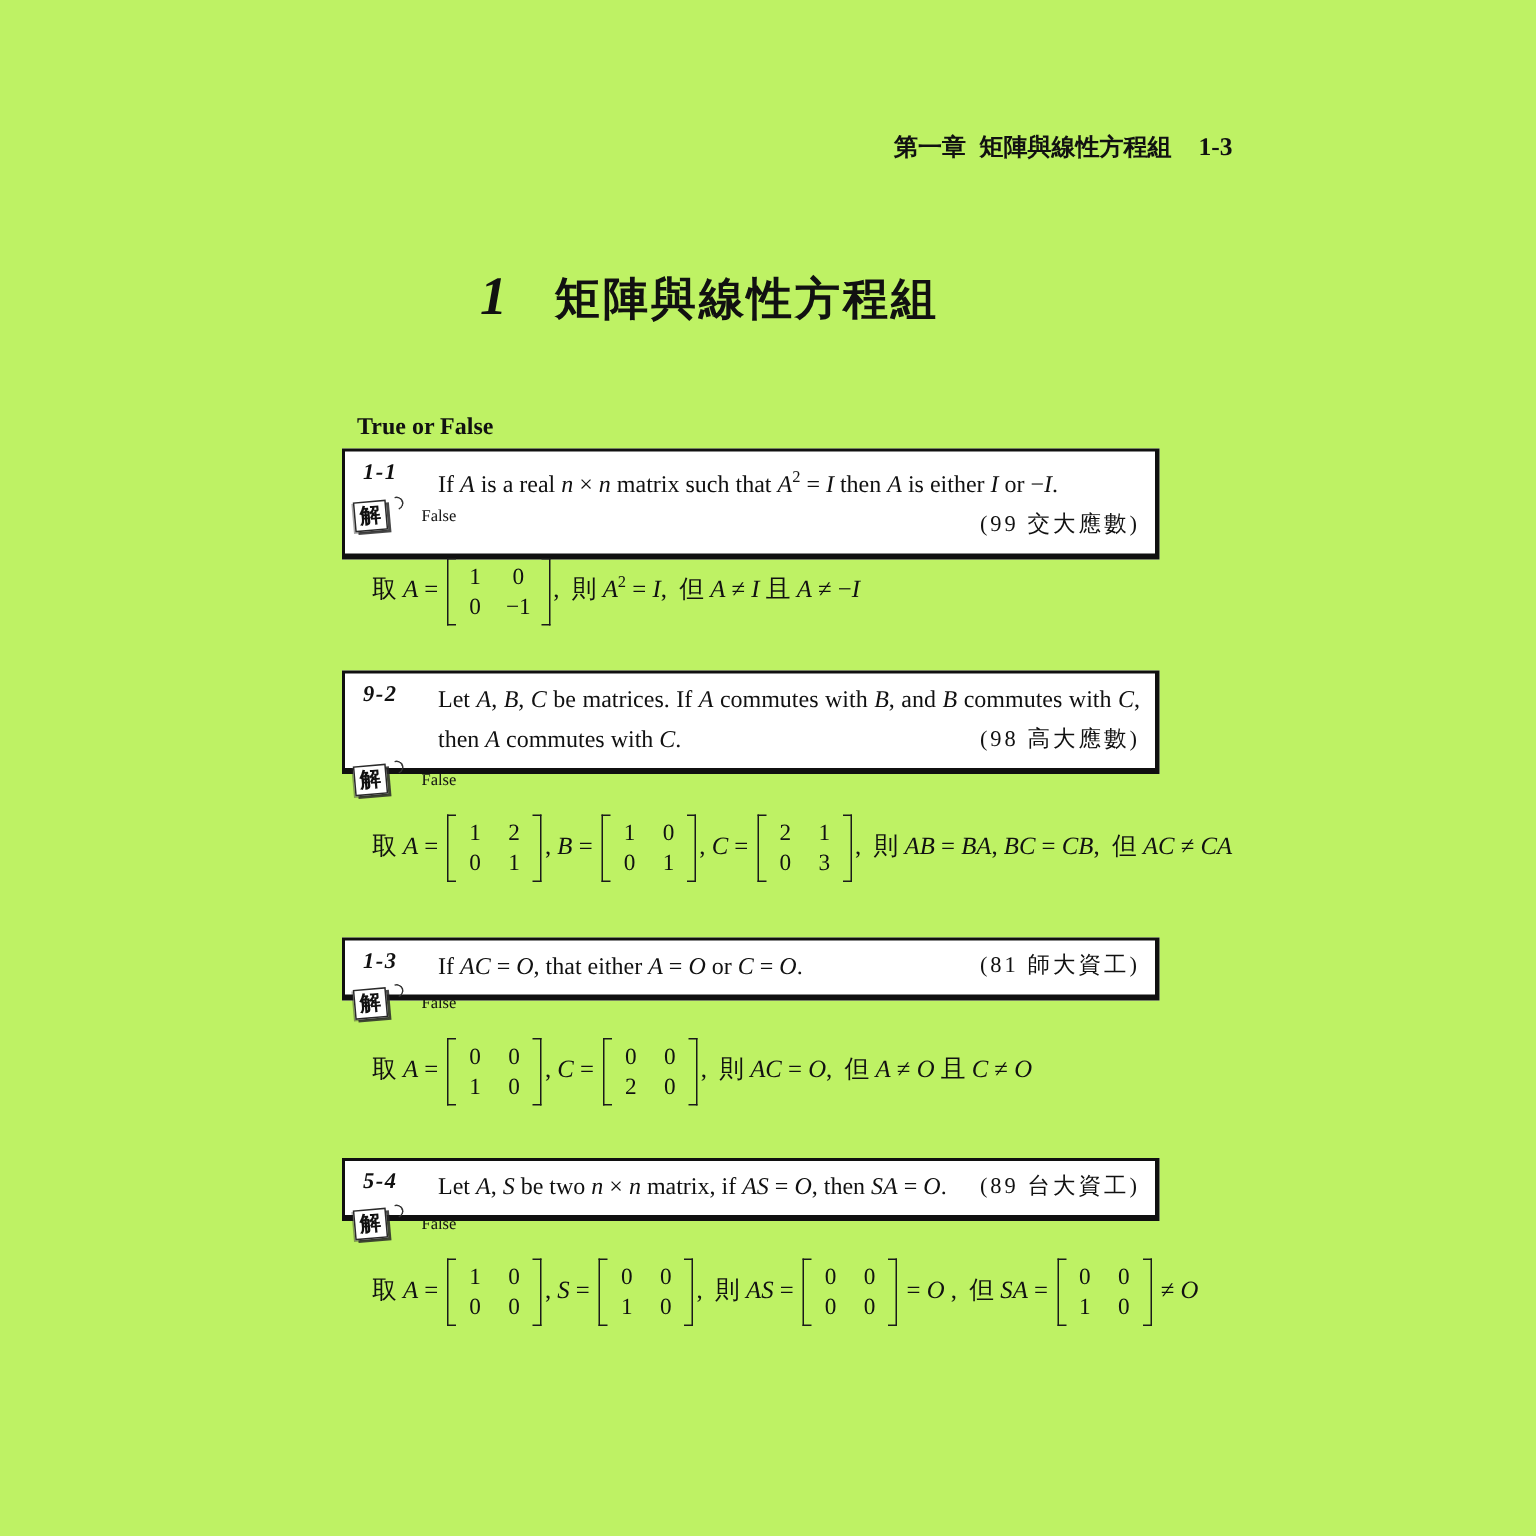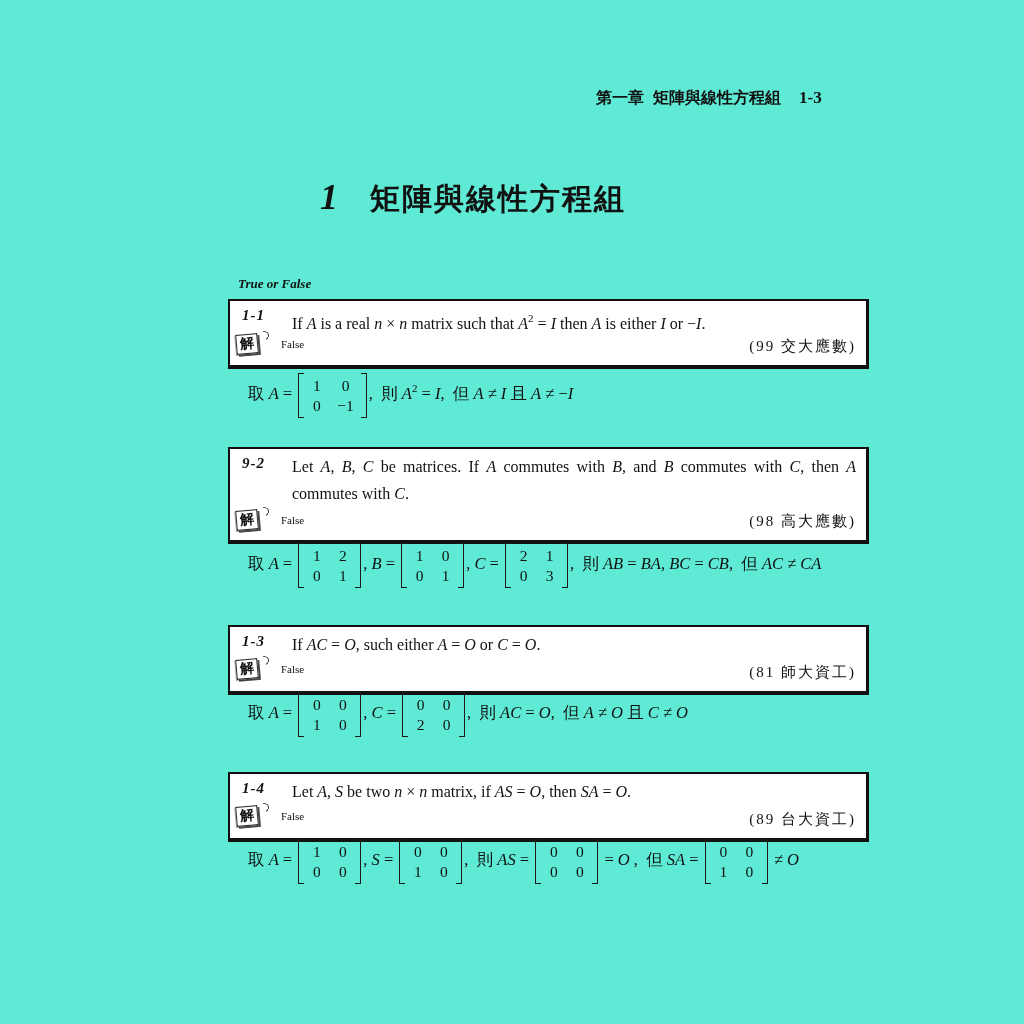--- a/index.html
+++ b/index.html
@@ -1,43 +1,43 @@
 <!DOCTYPE html>
 <html><head>
 <meta charset="utf-8">
 <style>
   html,body{margin:0;padding:0;background:#fff;}
-  .page{position:relative;width:1024px;height:1024px;background:#5eead4;overflow:hidden;
+  .page{position:relative;width:1024px;height:1024px;background:#bef264;overflow:hidden;
         font-family:"Liberation Serif",serif;color:#111;}
 
   
   .running-head{position:absolute;top:88px;left:596px;width:220px;white-space:nowrap;
                 font-size:16px;font-weight:600;font-family:"Liberation Sans",sans-serif;}
   .running-head .rh-title{margin-left:9px;}
   .running-head .pageno{margin-left:18px;font-family:"Liberation Serif",serif;
                         font-weight:bold;font-size:17px;}
 
   
   .chapter{position:absolute;top:176px;left:320px;display:flex;align-items:baseline;}
   .chnum{font-style:italic;font-weight:bold;font-size:36px;font-family:"Liberation Serif",serif;}
   .chtitle{margin-left:32px;font-size:30px;font-weight:bold;letter-spacing:2px;
            font-family:"Liberation Sans",sans-serif;}
 
   
-  .tf-heading{position:absolute;top:276px;left:238px;font-style:italic;font-weight:bold;
-              font-size:13px;}
+  .tf-heading{position:absolute;top:276px;left:238px;font-weight:bold;
+              font-size:16px;}
 
   
-  .qbox{position:absolute;left:228px;width:641px;box-sizing:border-box;background:#fff;
+  .qbox{position:absolute;left:228px;width:545px;box-sizing:border-box;background:#fff;
         border:2px solid #101010;border-bottom-width:4px;border-right-width:3px;
         padding:4px 10px 5px 12px;display:flex;font-size:16px;}
   .qid{flex:0 0 50px;font-style:italic;font-weight:bold;font-size:15px;
        letter-spacing:1px;padding-top:2px;}
   .qbody{flex:1;text-align:justify;line-height:27px;}
-  .qsrc{float:right;font-size:15px;letter-spacing:2px;margin-top:28px;}
+  .qsrc{float:right;font-size:15px;letter-spacing:2px;}
 
   
   .ans-row{position:absolute;left:236px;display:flex;align-items:center;}
   .stamp{display:inline-flex;align-items:flex-start;}
   .stamp-box{display:inline-block;border:1.5px solid #2a2a2a;background:#fff;
              font-size:14px;font-weight:bold;line-height:17px;padding:0 3px 1px;
              transform:rotate(-5deg);
              box-shadow:2px 2px 0 rgba(40,40,40,.85), -1px 1px 0 rgba(40,40,40,.4);
              font-family:"Liberation Sans",sans-serif;}
   .stamp-tail{width:7px;height:7px;border:1.4px solid #333;border-radius:50%;
@@ -97,33 +97,33 @@
     <span class="stamp">
         <span class="stamp-box">解</span>
         <span class="stamp-tail"></span>
       </span>
     <span class="ans-label">False</span>
   </div>
   <div class="math-row" style="top:538px"><span>取 </span><span class="vi">A</span><span> = </span><span class="matrix"><span class="mbody" style="grid-template-columns: repeat(2, auto);"><span class="mcell">1</span><span class="mcell">2</span><span class="mcell">0</span><span class="mcell">1</span></span></span><span>, </span><span class="vi">B</span><span> = </span><span class="matrix"><span class="mbody" style="grid-template-columns: repeat(2, auto);"><span class="mcell">1</span><span class="mcell">0</span><span class="mcell">0</span><span class="mcell">1</span></span></span><span>, </span><span class="vi">C</span><span> = </span><span class="matrix"><span class="mbody" style="grid-template-columns: repeat(2, auto);"><span class="mcell">2</span><span class="mcell">1</span><span class="mcell">0</span><span class="mcell">3</span></span></span><span>,  則 </span><span class="vi">AB</span><span> = </span><span class="vi">BA</span><span>, </span><span class="vi">BC</span><span> = </span><span class="vi">CB</span><span>,  但 </span><span class="vi">AC</span><span> ≠ </span><span class="vi">CA</span></div>
 
   <div class="qbox" style="top:625px">
     <span class="qid">1-3</span>
-    <span class="qbody"><span class="qtext"><span>If </span><span class="vi">AC</span><span> = </span><span class="vi">O</span><span>, such either </span><span class="vi">A</span><span> = </span><span class="vi">O</span><span> or </span><span class="vi">C</span><span> = </span><span class="vi">O</span><span>.</span></span><span class="qsrc">(81 師大資工)</span></span>
+    <span class="qbody"><span class="qtext"><span>If </span><span class="vi">AC</span><span> = </span><span class="vi">O</span><span>, that either </span><span class="vi">A</span><span> = </span><span class="vi">O</span><span> or </span><span class="vi">C</span><span> = </span><span class="vi">O</span><span>.</span></span><span class="qsrc">(81 師大資工)</span></span>
   </div>
   <div class="ans-row" style="top:659px">
     <span class="stamp">
         <span class="stamp-box">解</span>
         <span class="stamp-tail"></span>
       </span>
     <span class="ans-label">False</span>
   </div>
   <div class="math-row" style="top:687px"><span>取 </span><span class="vi">A</span><span> = </span><span class="matrix"><span class="mbody" style="grid-template-columns: repeat(2, auto);"><span class="mcell">0</span><span class="mcell">0</span><span class="mcell">1</span><span class="mcell">0</span></span></span><span>, </span><span class="vi">C</span><span> = </span><span class="matrix"><span class="mbody" style="grid-template-columns: repeat(2, auto);"><span class="mcell">0</span><span class="mcell">0</span><span class="mcell">2</span><span class="mcell">0</span></span></span><span>,  則 </span><span class="vi">AC</span><span> = </span><span class="vi">O</span><span>,  但 </span><span class="vi">A</span><span> ≠ </span><span class="vi">O</span><span> 且 </span><span class="vi">C</span><span> ≠ </span><span class="vi">O</span></div>
 
   <div class="qbox" style="top:772px">
-    <span class="qid">1-4</span>
+    <span class="qid">5-4</span>
     <span class="qbody"><span class="qtext"><span>Let </span><span class="vi">A</span><span>, </span><span class="vi">S</span><span> be two </span><span class="vi">n</span><span> × </span><span class="vi">n</span><span> matrix, if </span><span class="vi">AS</span><span> = </span><span class="vi">O</span><span>, then </span><span class="vi">SA</span><span> = </span><span class="vi">O</span><span>.</span></span><span class="qsrc">(89 台大資工)</span></span>
   </div>
   <div class="ans-row" style="top:806px">
     <span class="stamp">
         <span class="stamp-box">解</span>
         <span class="stamp-tail"></span>
       </span>
     <span class="ans-label">False</span>
   </div>
   <div class="math-row" style="top:834px"><span>取 </span><span class="vi">A</span><span> = </span><span class="matrix"><span class="mbody" style="grid-template-columns: repeat(2, auto);"><span class="mcell">1</span><span class="mcell">0</span><span class="mcell">0</span><span class="mcell">0</span></span></span><span>, </span><span class="vi">S</span><span> = </span><span class="matrix"><span class="mbody" style="grid-template-columns: repeat(2, auto);"><span class="mcell">0</span><span class="mcell">0</span><span class="mcell">1</span><span class="mcell">0</span></span></span><span>,  則 </span><span class="vi">AS</span><span> = </span><span class="matrix"><span class="mbody" style="grid-template-columns: repeat(2, auto);"><span class="mcell">0</span><span class="mcell">0</span><span class="mcell">0</span><span class="mcell">0</span></span></span><span> = </span><span class="vi">O</span><span> ,  但 </span><span class="vi">SA</span><span> = </span><span class="matrix"><span class="mbody" style="grid-template-columns: repeat(2, auto);"><span class="mcell">0</span><span class="mcell">0</span><span class="mcell">1</span><span class="mcell">0</span></span></span><span> ≠ </span><span class="vi">O</span></div>

